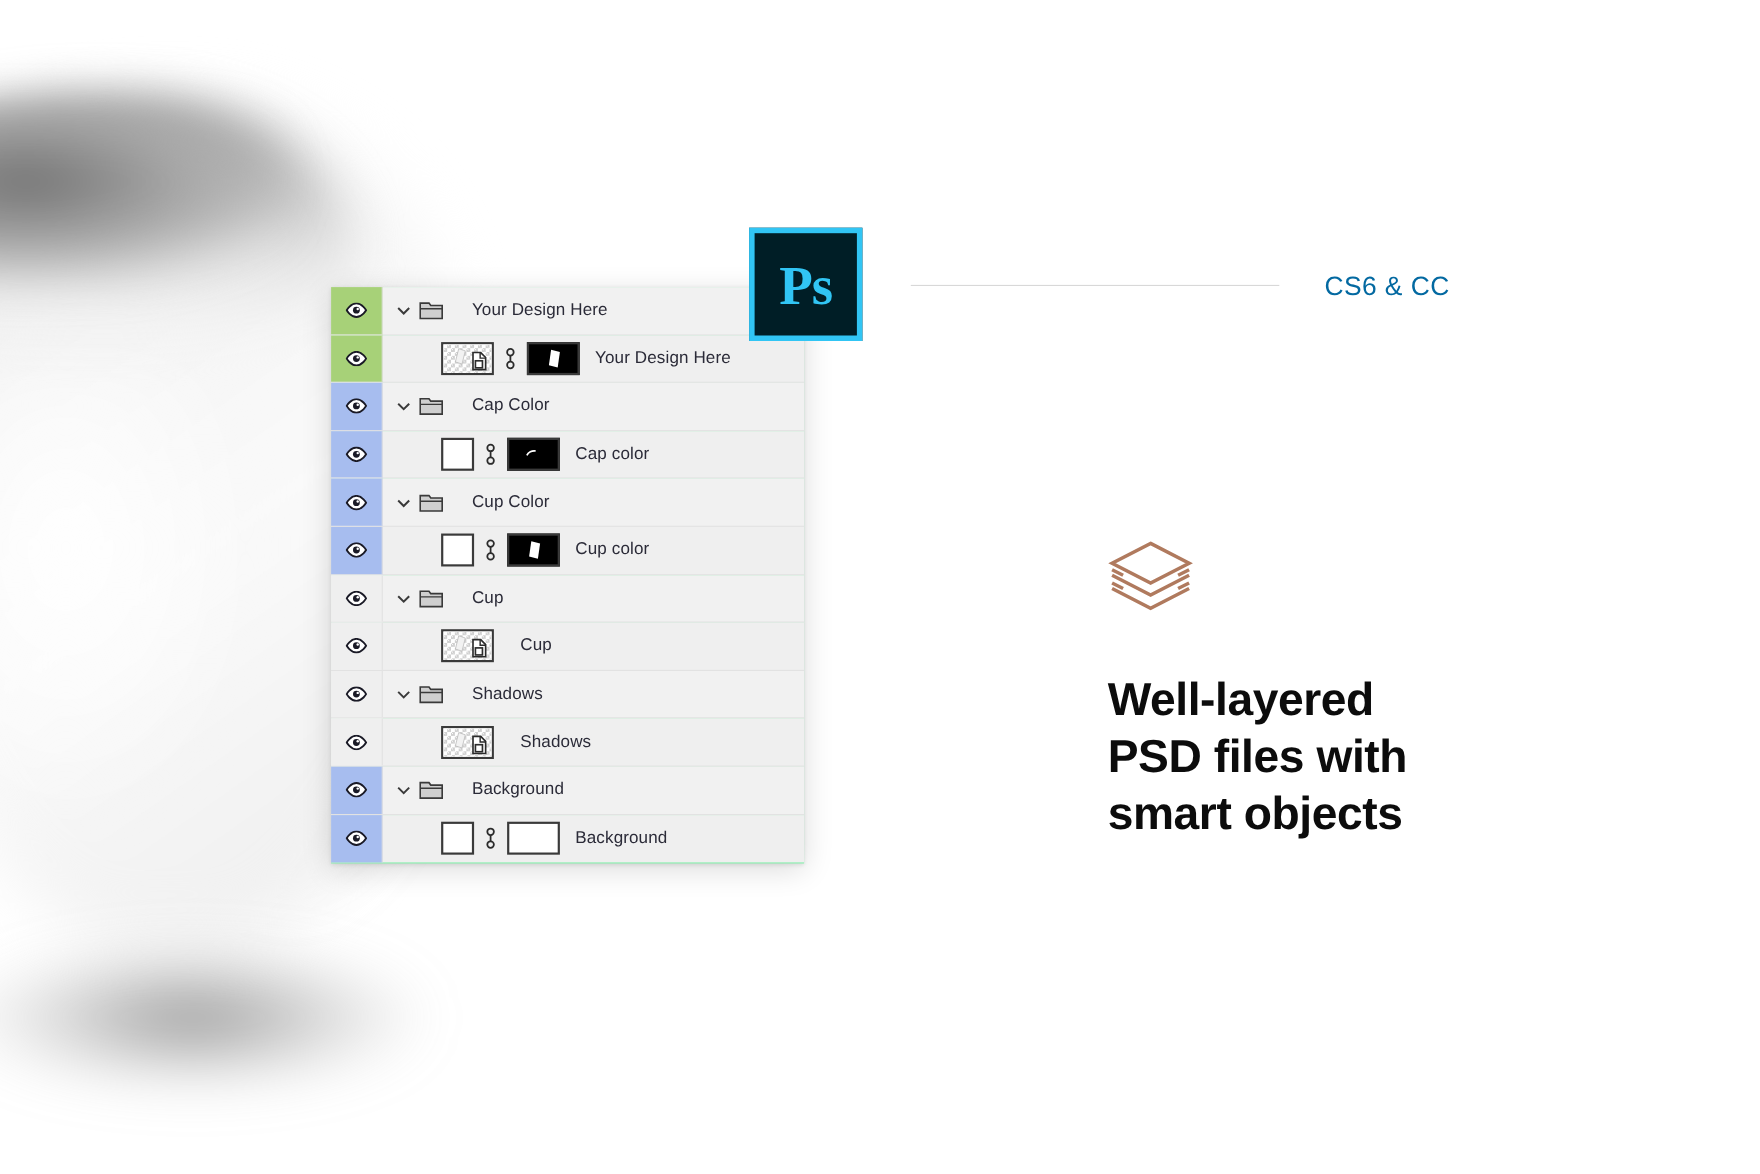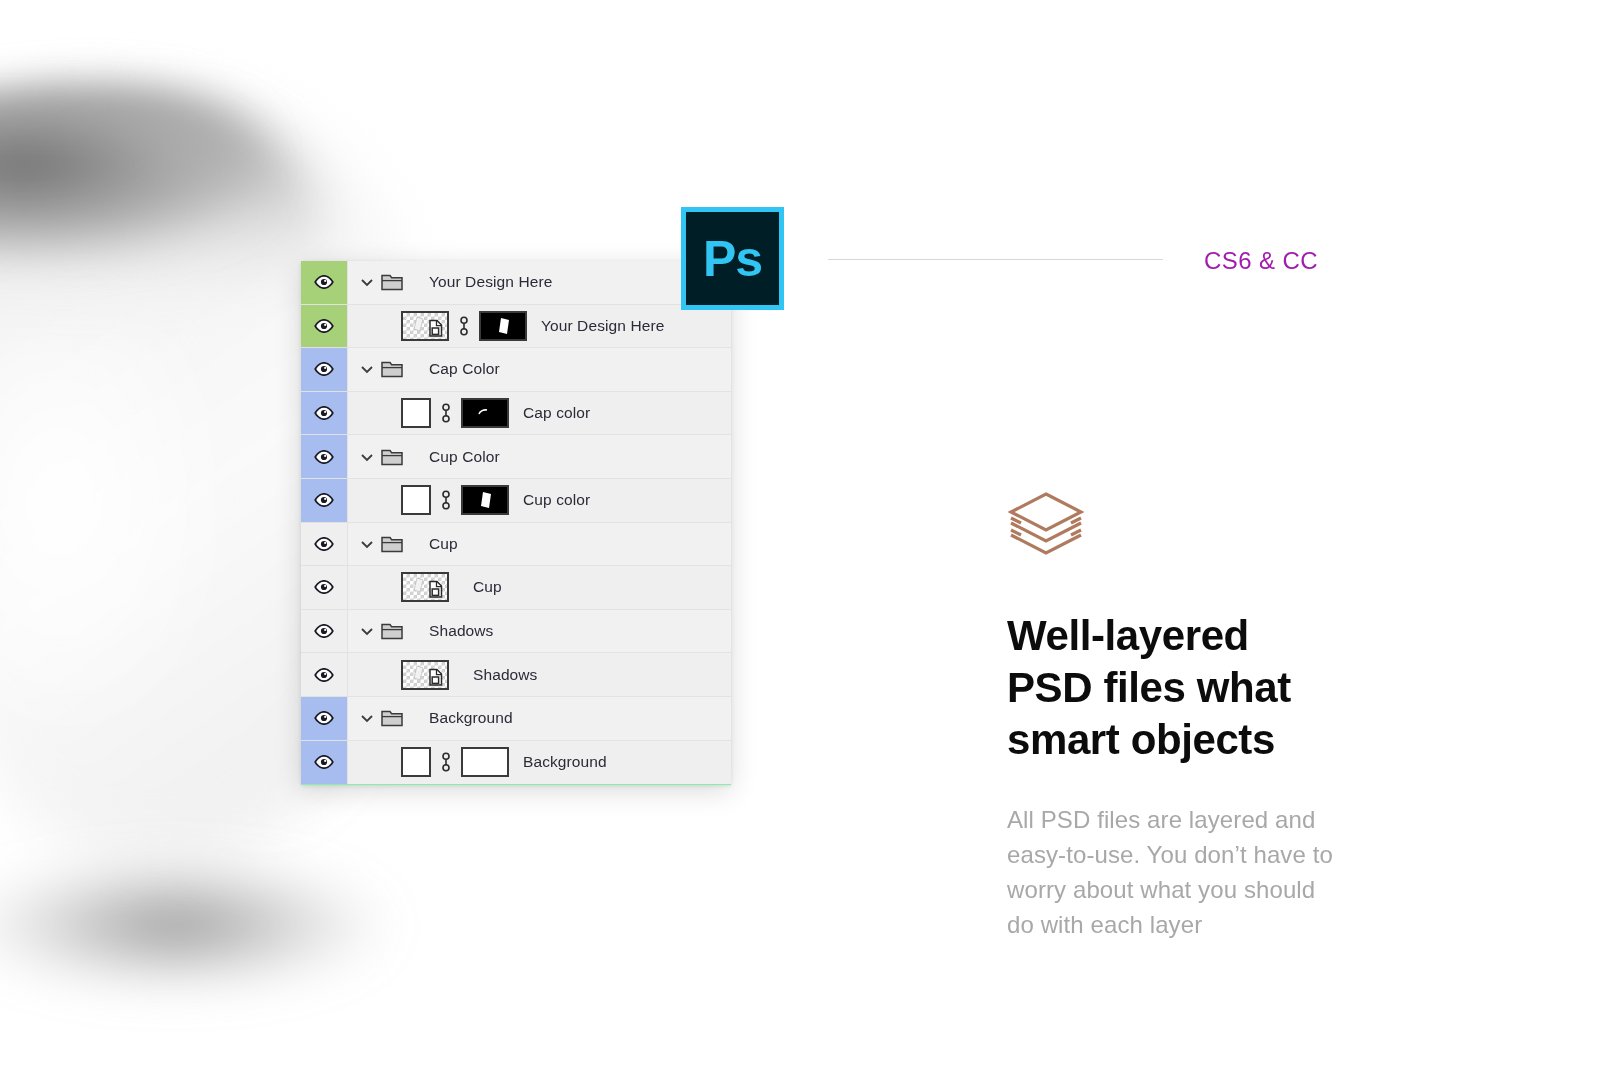--- a/index.html
+++ b/index.html
@@ -124,32 +124,32 @@
   
   .ps-badge {
     position:absolute; left:681px; top:207px;
     width:103px; height:103px;
     background:#001e26;
     border:5px solid #31c5f4;
     display:flex; align-items:center; justify-content:center;
   }
   .ps-text {
     color:#31c5f4; font-size:50px; font-weight:bold;
-    font-family:Liberation Sans, sans-serif; letter-spacing:-1px;
+    font-family:Liberation Serif, serif; letter-spacing:-1px;
     line-height:1;
   }
 
   
   .connector {
     position:absolute; left:828px; top:259px;
     width:335px; height:1px; background:#d8d8d8;
   }
   .version-label {
     position:absolute; left:1204px; top:247px;
-    font-size:24px; color:#a21caf; letter-spacing:.4px;
+    font-size:24px; color:#0369a1; letter-spacing:.4px;
     white-space:nowrap;
   }
 
   
   .right-col { position:absolute; left:1007px; top:490px; width:420px; }
   .layers-icon { width:78px; height:72px; display:block; margin-bottom:48px; }
   .headline {
     font-size:42px; line-height:52px; font-weight:bold;
     color:#0c0c0c; letter-spacing:-.4px; margin-bottom:36px;
     white-space:pre-line;
@@ -456,21 +456,17 @@
         <polygon points="39,4 74,22 39,40 4,22"></polygon>
         <polyline points="4,33 39,51 74,33"></polyline>
         <polyline points="4,28 14,33"></polyline>
         <polyline points="64,33 74,28"></polyline>
         <polyline points="4,45 39,63 74,45"></polyline>
         <polyline points="4,40 14,45"></polyline>
         <polyline points="64,45 74,40"></polyline>
       </g>
     </svg>
     <h1 class="headline">Well-layered
-PSD files what
+PSD files with
 smart objects</h1>
-    <p class="body-copy">All PSD files are layered and
-easy-to-use. You don’t have to
-worry about what you should
-do with each layer</p>
   </div>
 
 </div>
 
 </body></html>

